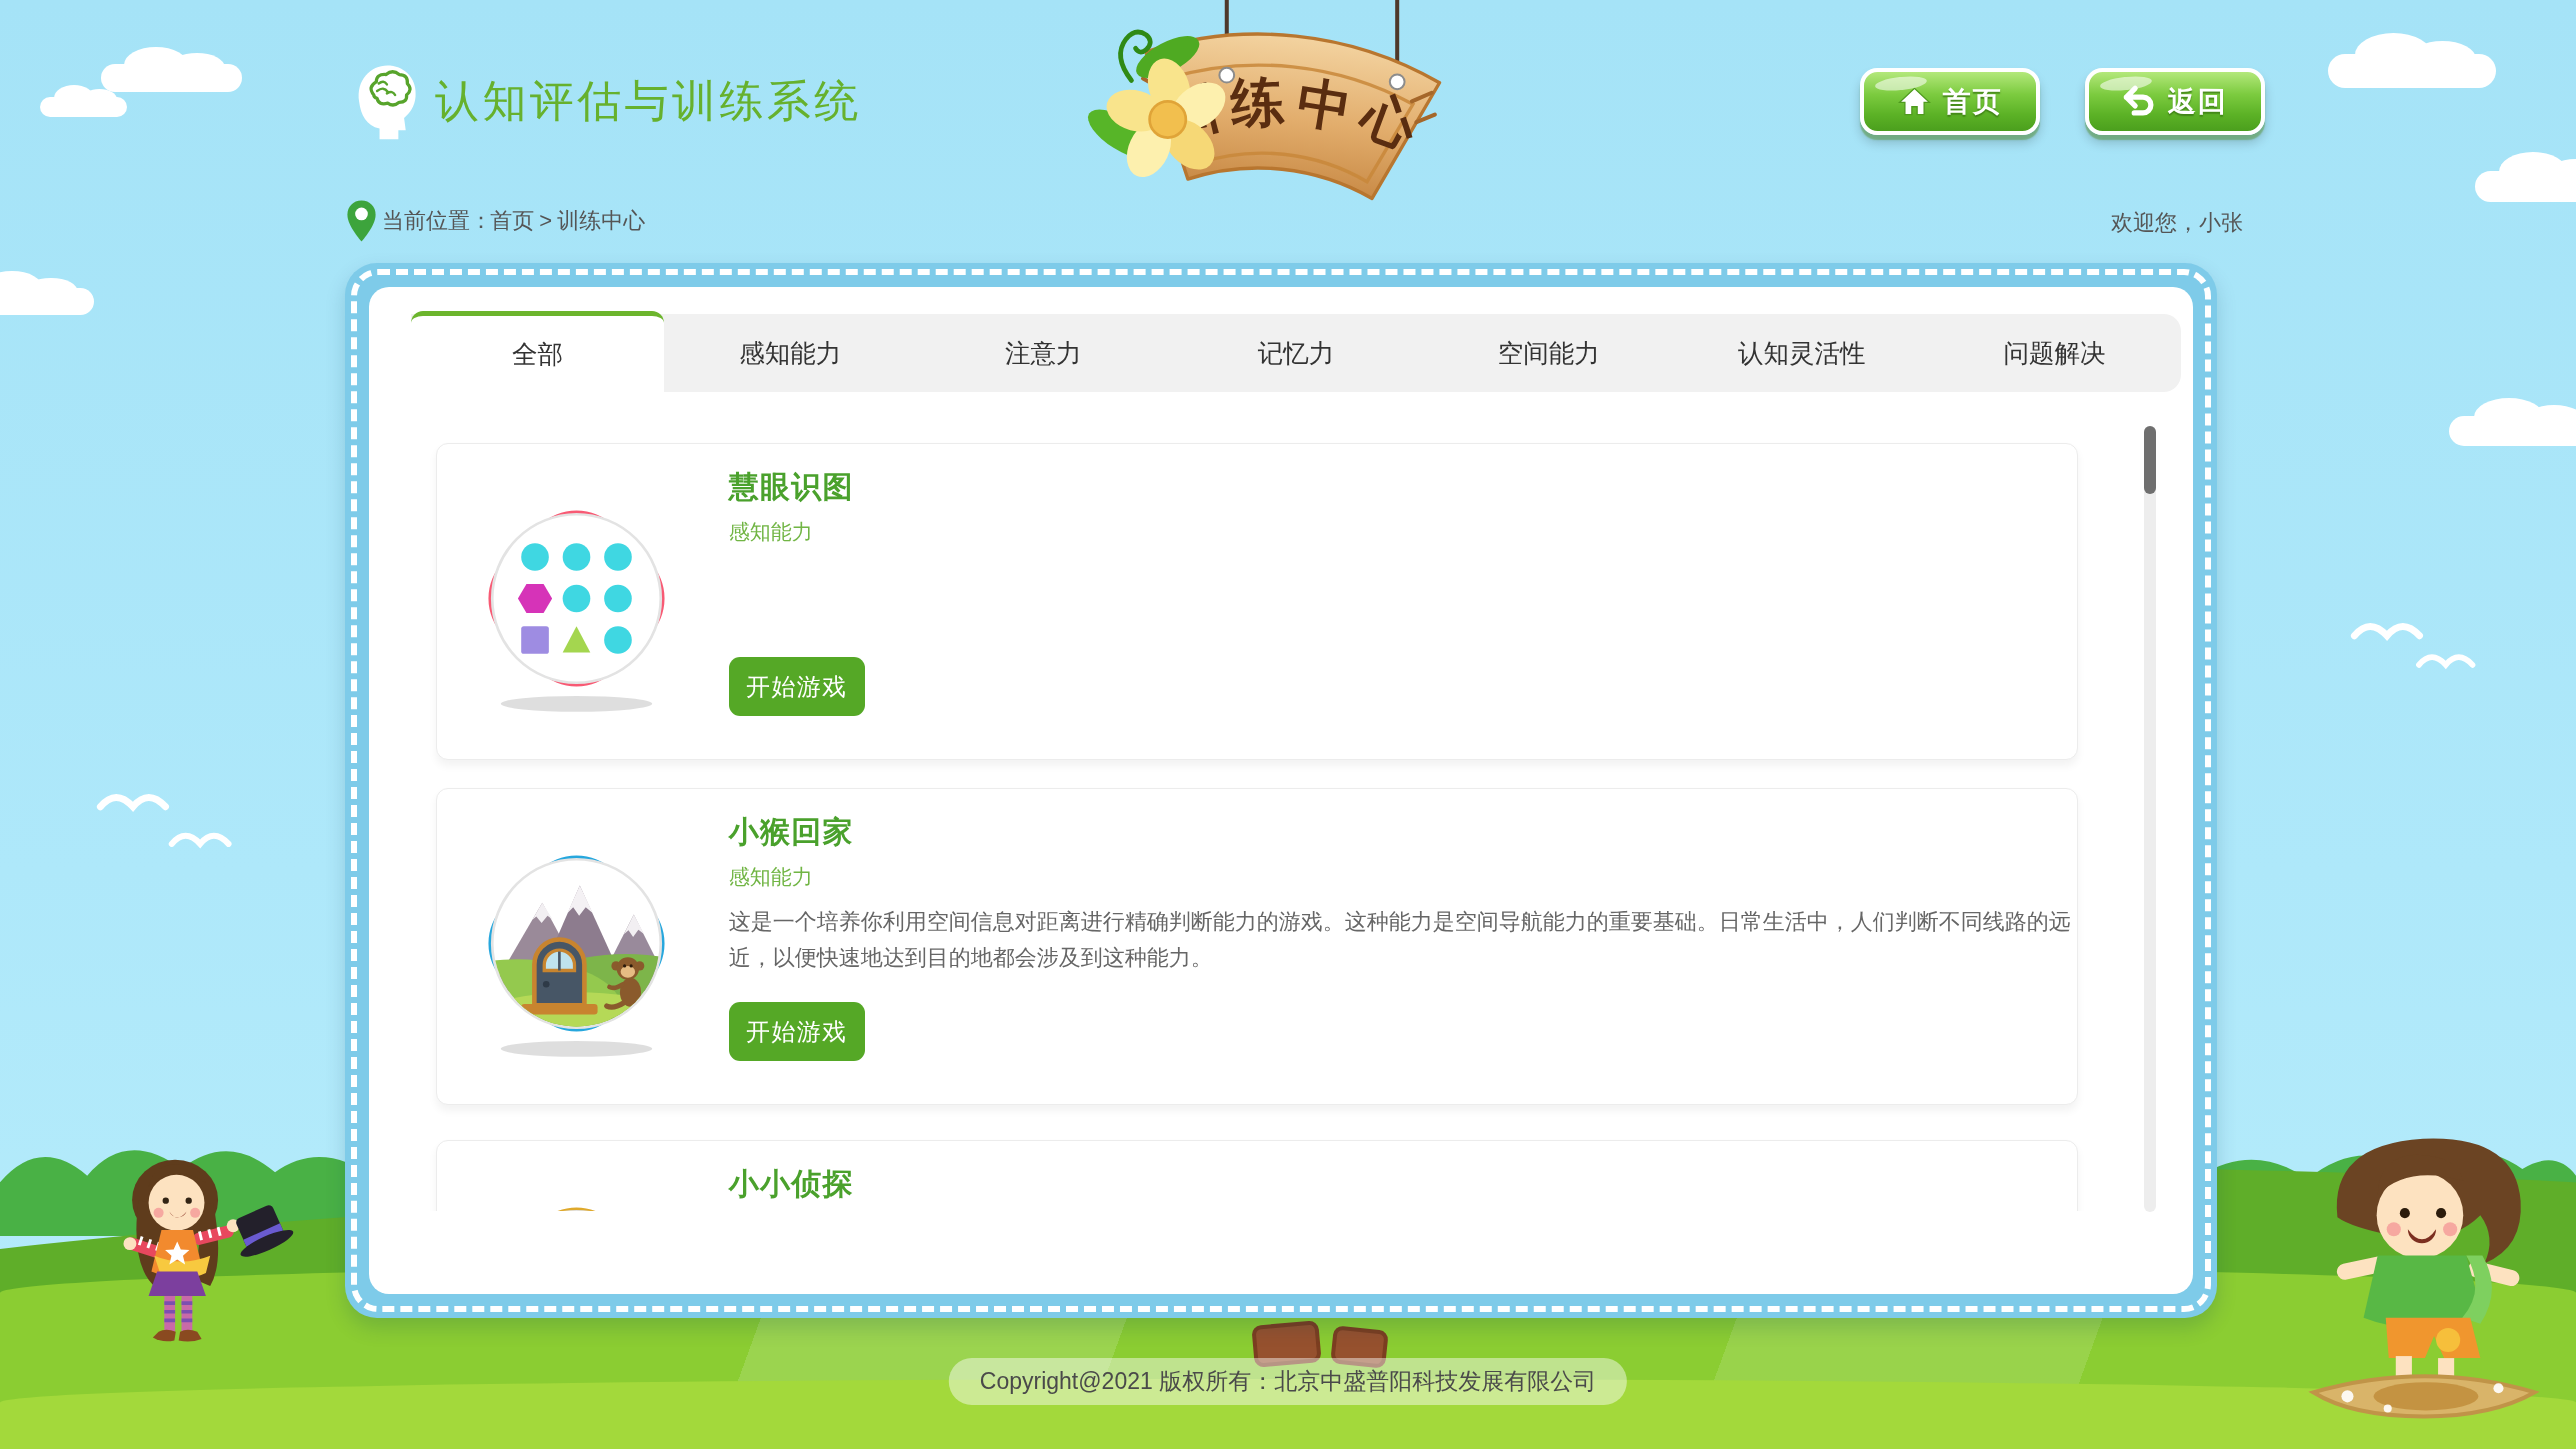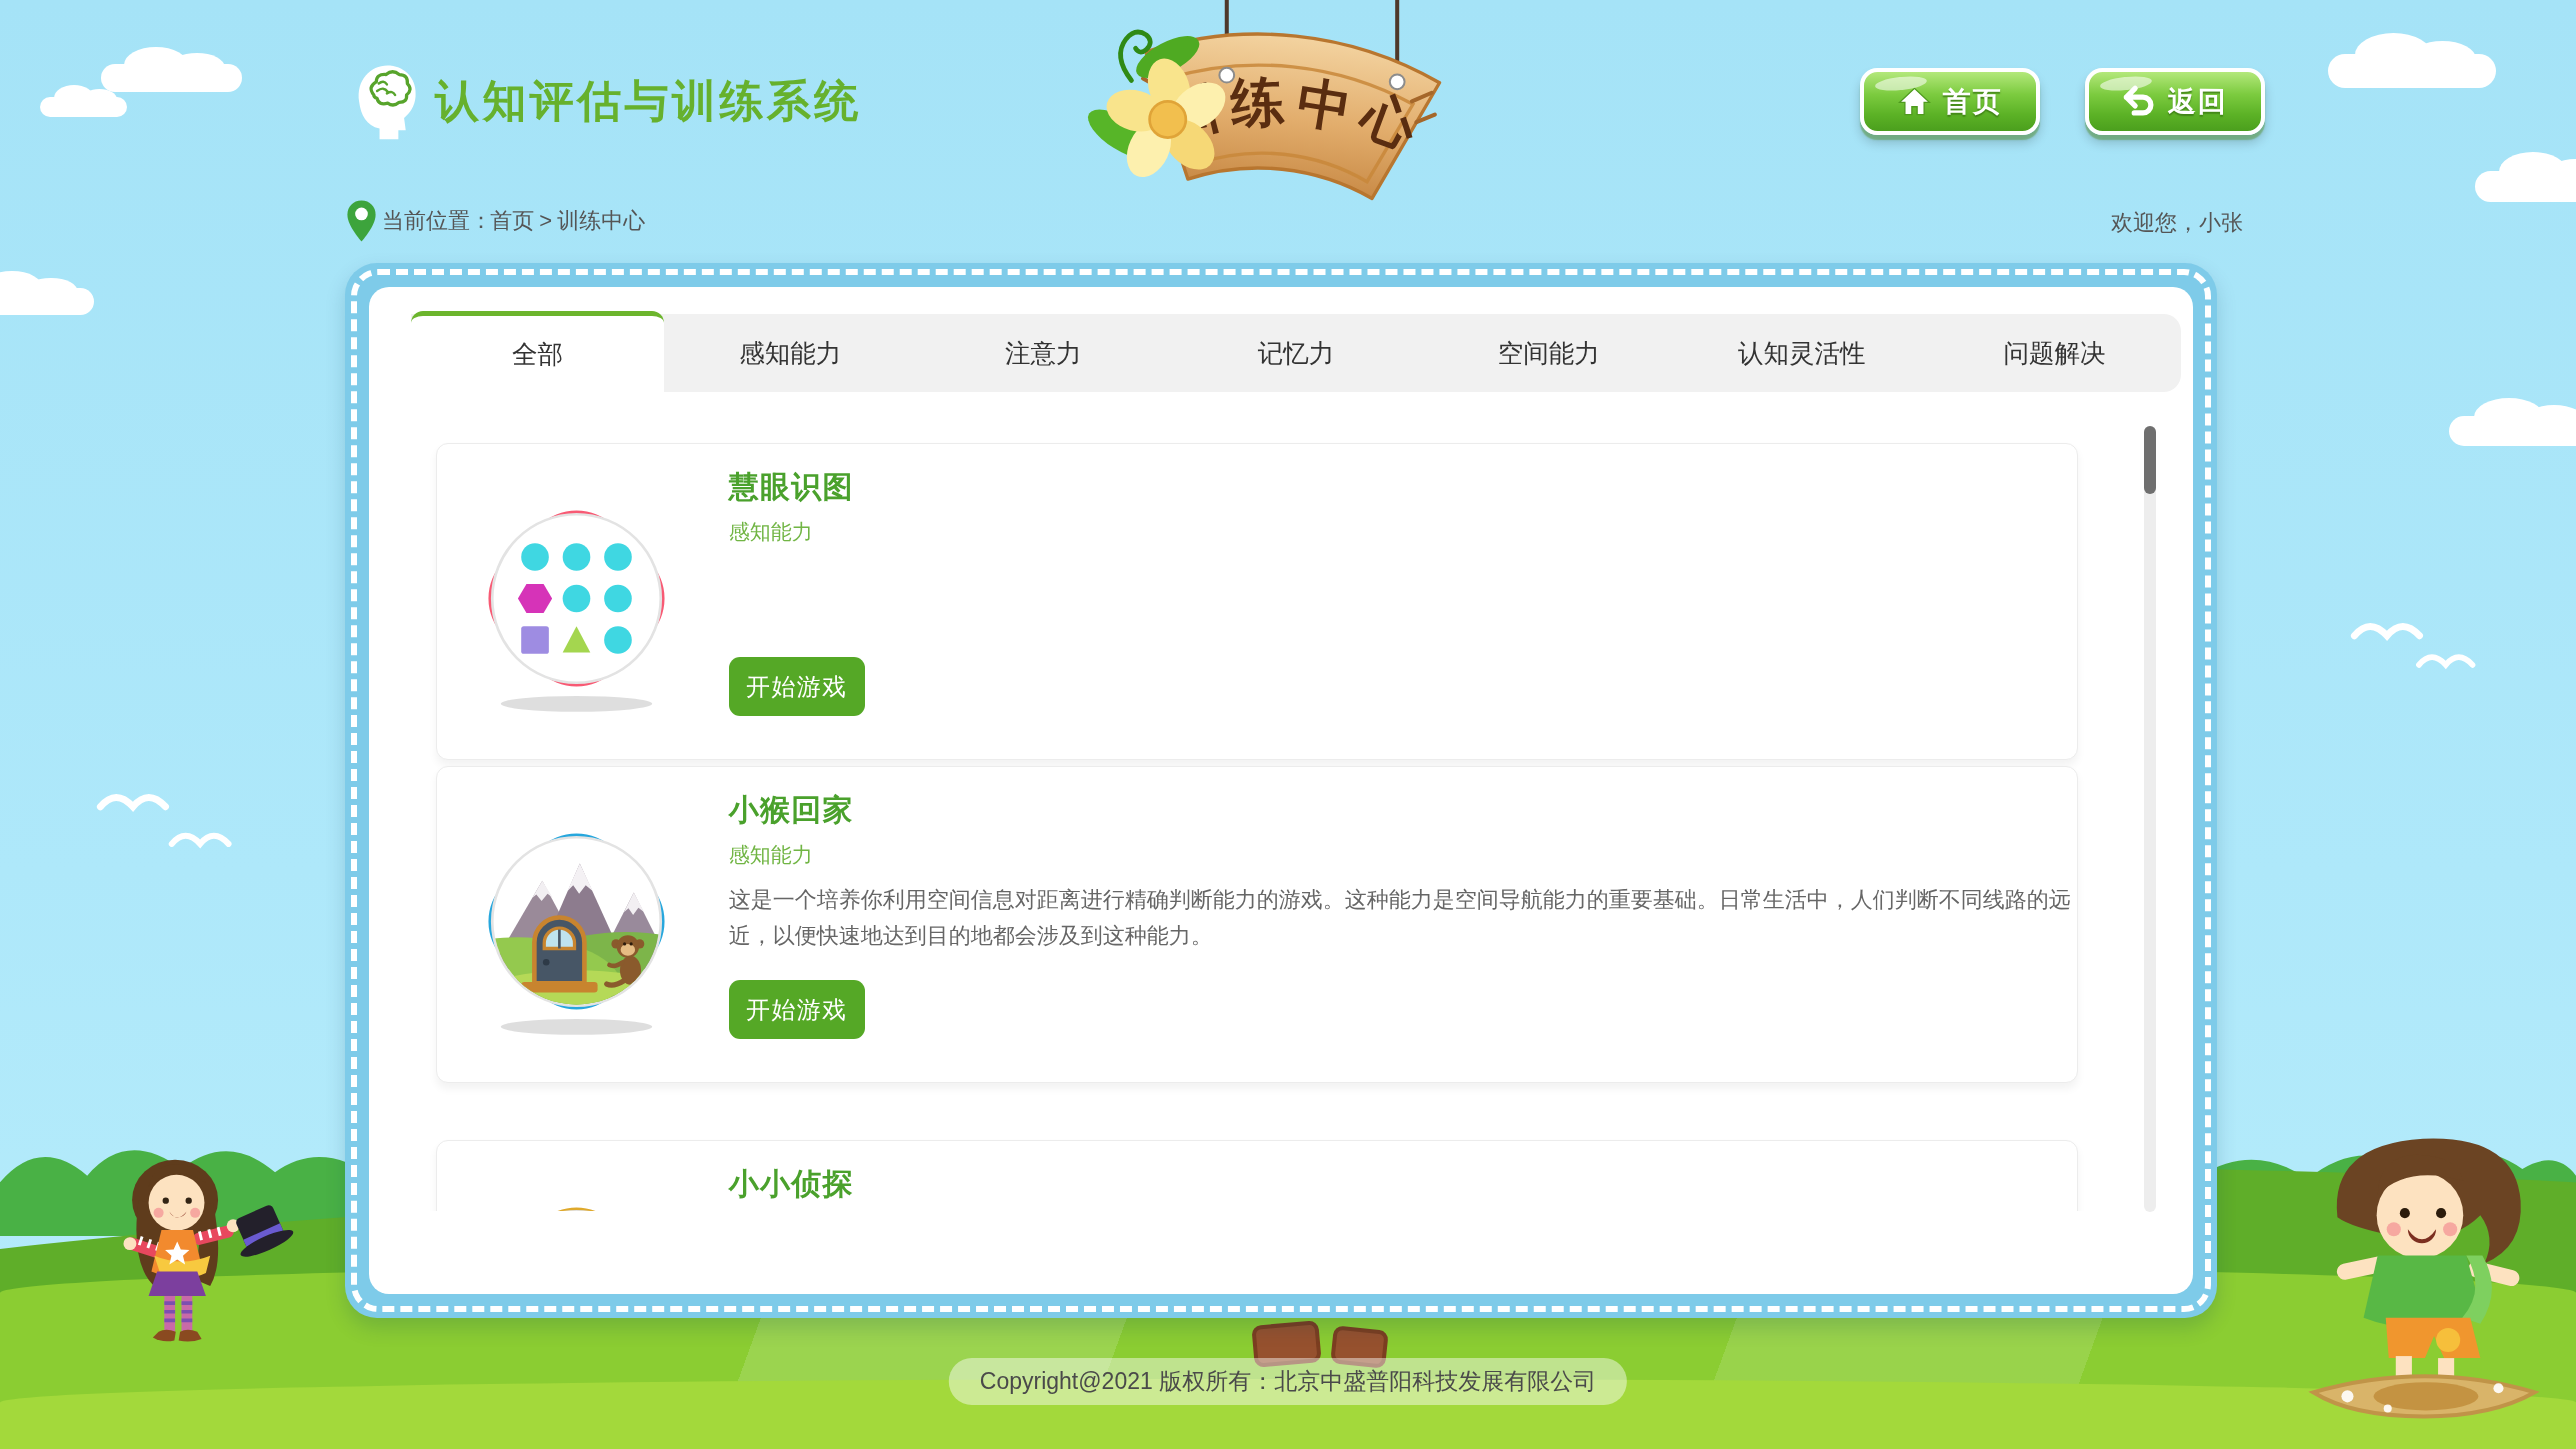--- a/index.html
+++ b/index.html
@@ -22,21 +22,21 @@
   .grass-front{position:absolute;left:0;top:1263px;width:2576px;height:186px;background:#8bcd32;
                border-radius:100% 100% 0 0/60px 60px 0 0;z-index:4;overflow:hidden;}
   .grass-front::before{content:"";position:absolute;left:-134px;top:0;width:2952px;height:268px;
       background:linear-gradient(110deg,transparent 0 30%,rgba(255,255,255,.14) 30% 42%,transparent 42% 62%,rgba(255,255,255,.12) 62% 74%,transparent 74%);}
   .grass-bottom{position:absolute;left:0;top:1379px;width:2576px;height:70px;background:#a3d93b;
                 border-radius:100% 100% 0 0/47px 47px 0 0;z-index:5;}
   .dirt{position:absolute;z-index:6;background:#96512e;border:4px solid #7c3e20;border-radius:9.4px;}
 
   
   .logo{left:339px;top:59px;width:86px;height:90px;z-index:11;}
-  .app-title{left:435px;top:72px;z-index:11;font-size:44px;font-weight:bold;color:#66b12d;letter-spacing:3.4px;}
+  .app-title{left:435px;top:72px;z-index:11;font-size:44px;font-weight:normal;color:#66b12d;letter-spacing:3.4px;}
   .sign{left:1067px;top:0;width:443px;height:208px;z-index:11;}
   .btn-green{position:absolute;top:68px;width:180px;height:67px;border-radius:17.4px;z-index:11;
      background:linear-gradient(180deg,#b4e87b 0%,#7ccb3f 38%,#5cb226 72%,#4b9f1d 100%);
      border:4px solid #fff;box-shadow:0 4.7px 1.3px rgba(80,145,35,.45),0 8px 10.7px rgba(0,0,0,.18);
      display:flex;align-items:center;justify-content:center;gap:10.7px;cursor:pointer;box-sizing:border-box;}
   .btn-green::before{content:"";position:absolute;left:10.7px;top:4.7px;width:52px;height:13.4px;
      background:rgba(255,255,255,.55);border-radius:50%;transform:rotate(-6deg);}
   .btn-label{font-size:28px;font-weight:bold;color:#fff;text-shadow:0 2px 1.3px rgba(60,125,20,.85);letter-spacing:2px;}
   .btn-home{left:1860px;} .btn-back{left:2085px;}
 
@@ -225,21 +225,21 @@
           <circle cx="243" cy="180" r="21" fill="#3fd7e2"></circle>
         <rect x="96" y="222" width="42" height="42" rx="4" fill="#9e8ce2"></rect>
         <polygon points="180,222 201,262 159,262" fill="#a4d64f"></polygon>
         <circle cx="243" cy="243" r="21" fill="#3fd7e2"></circle>
       </svg>
       <div class="g-title">慧眼识图</div>
       <div class="g-cat">感知能力</div>
       <button class="g-btn">开始游戏</button>
     </div>
 
-    <div class="card" style="top:364px;">
+    <div class="card" style="top:386px;">
       <svg class="g-icon" viewBox="0 0 360 360">
         <defs>
             <clipPath id="mclip">
               <circle cx="180" cy="180" r="126"></circle>
             </clipPath>
           </defs>
         <ellipse cx="180" cy="340" rx="115" ry="12" fill="rgba(0,0,0,.13)"></ellipse>
         <rect x="62" y="62" width="236" height="236" rx="80" transform="rotate(45 180 180)" fill="#27a7dd"></rect>
         <circle cx="180" cy="180" r="128" fill="#fff" stroke="#e3e3e3" stroke-width="4"></circle>
         <g clip-path="url(#mclip)">

